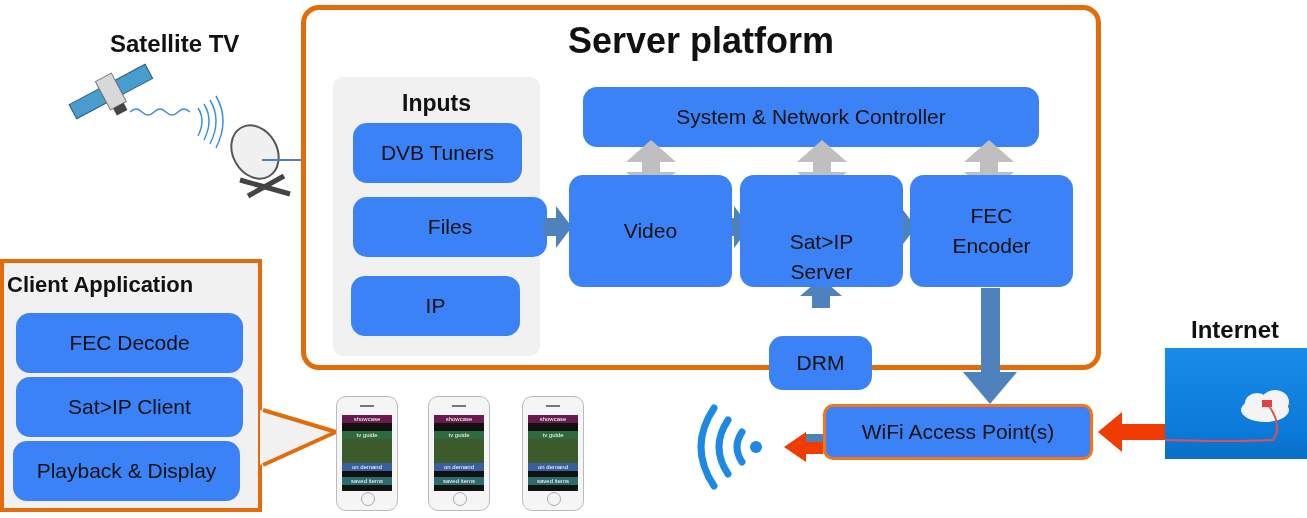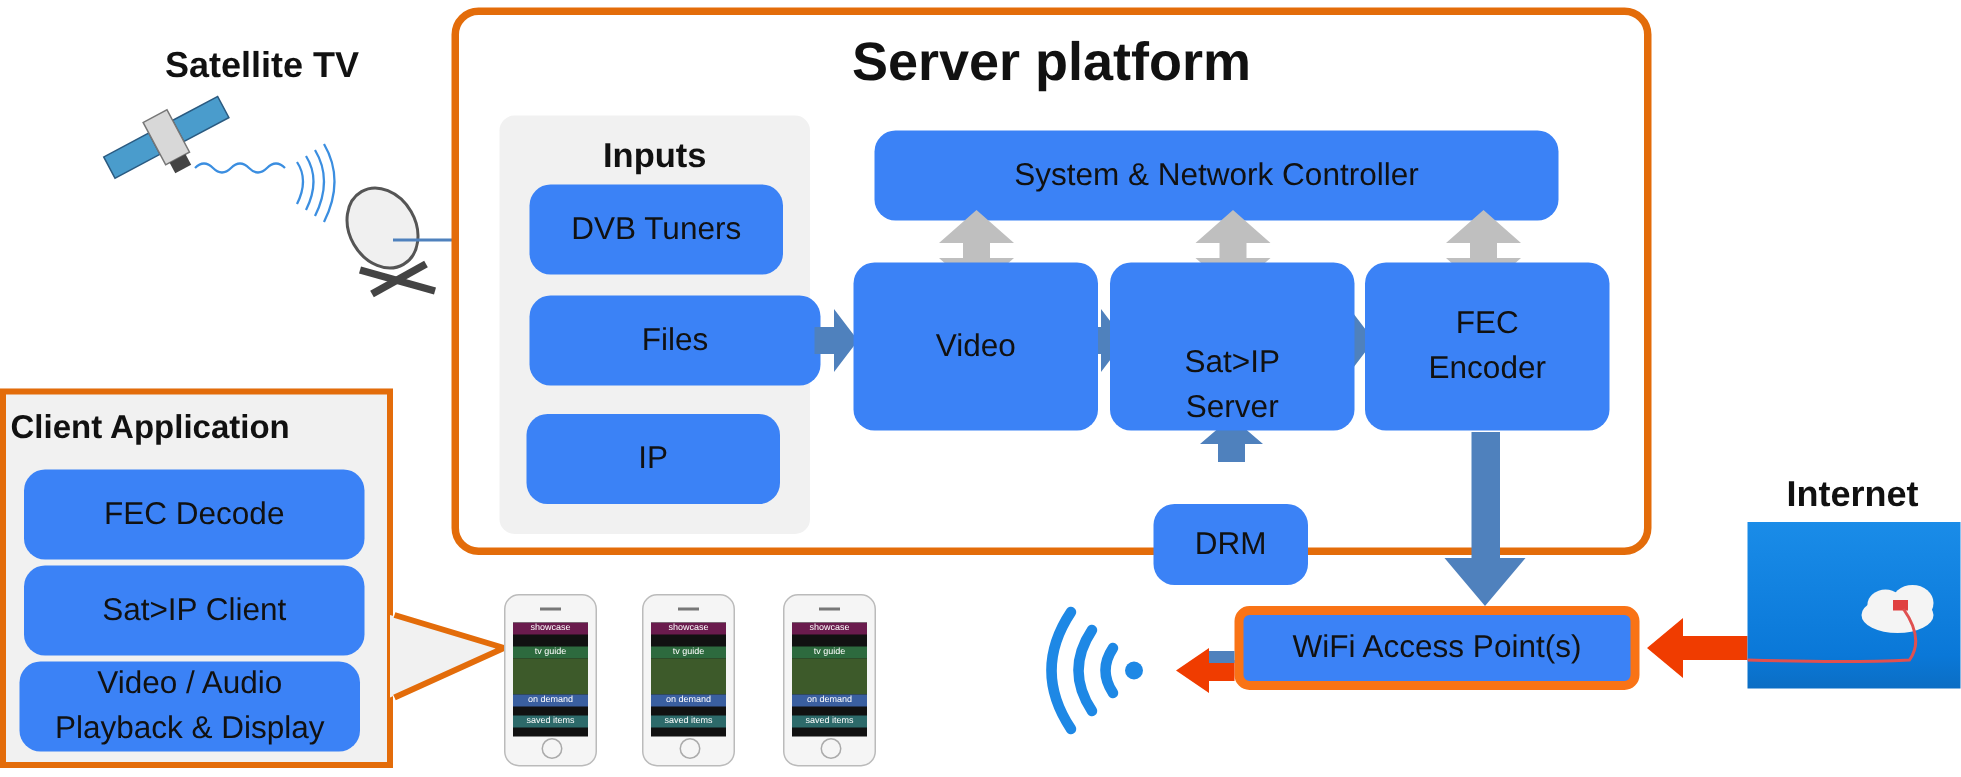--- a/index.html
+++ b/index.html
@@ -109,21 +109,20 @@
 <div class="abs client-panel"></div>
 <svg width="1307" height="518">
   <polygon points="260,410 336,432 260,465" fill="#f1f1f1"></polygon>
   <polyline points="263,410 336,432 263,465" fill="none" stroke="#e36c0a" stroke-width="4"></polyline>
 </svg>
 <div class="abs" style="left:7px;top:272px;font-size:22px;font-weight:bold;">Client Application</div>
 <div class="box" style="left:16px;top:313px;width:227px;height:60px;">FEC Decode</div>
 <div class="box" style="left:16px;top:377px;width:227px;height:60px;">Sat&gt;IP Client</div>
 <div class="box" style="left:13px;top:441px;width:227px;height:60px;">
   <div>
-      <div>Video / Audio</div>
       <div>Playback &amp; Display</div>
     </div>
 </div>
 
 <div class="phone" style="left:336px;top:396px;">
   <div class="spk"></div>
   <div class="screen">
     <div class="band" style="background:#6a1b4d;">showcase</div>
     <div class="band" style="background:#2d6a3e;margin-top:8px;">tv guide</div>
     <div style="height:24px;background:#3d5a2a;"></div>
@@ -148,21 +147,21 @@
   <div class="screen">
     <div class="band" style="background:#6a1b4d;">showcase</div>
     <div class="band" style="background:#2d6a3e;margin-top:8px;">tv guide</div>
     <div style="height:24px;background:#3d5a2a;"></div>
     <div class="band" style="background:#3a5fa0;">on demand</div>
     <div class="band" style="background:#2d6a6a;margin-top:6px;">saved items</div>
   </div>
   <div class="btn"></div>
 </div>
 
-<div class="box" style="left:823px;top:404px;width:270px;height:56px;border:6px solid #f97316;border-radius:10px;box-sizing:border-box;">WiFi Access Point(s)</div>
+<div class="box" style="left:823px;top:404px;width:270px;height:56px;border:3px solid #f97316;border-radius:10px;box-sizing:border-box;">WiFi Access Point(s)</div>
 
 <svg width="1307" height="518">
   <g fill="none" stroke="#1e88e5" stroke-width="7" stroke-linecap="round">
     <circle cx="756" cy="447" r="6" fill="#1e88e5" stroke="none"></circle>
     <path d="M742 432 q-10 15 0 30"></path>
     <path d="M728 420 q-18 27 0 54"></path>
     <path d="M714 408 q-26 39 0 78"></path>
   </g>
   <polygon points="823,440 806,440 806,432 784,447 806,462 806,454 823,454" fill="#f03c00"></polygon>
   <rect x="806" y="434" width="17" height="8" fill="#4f81bd"></rect>

